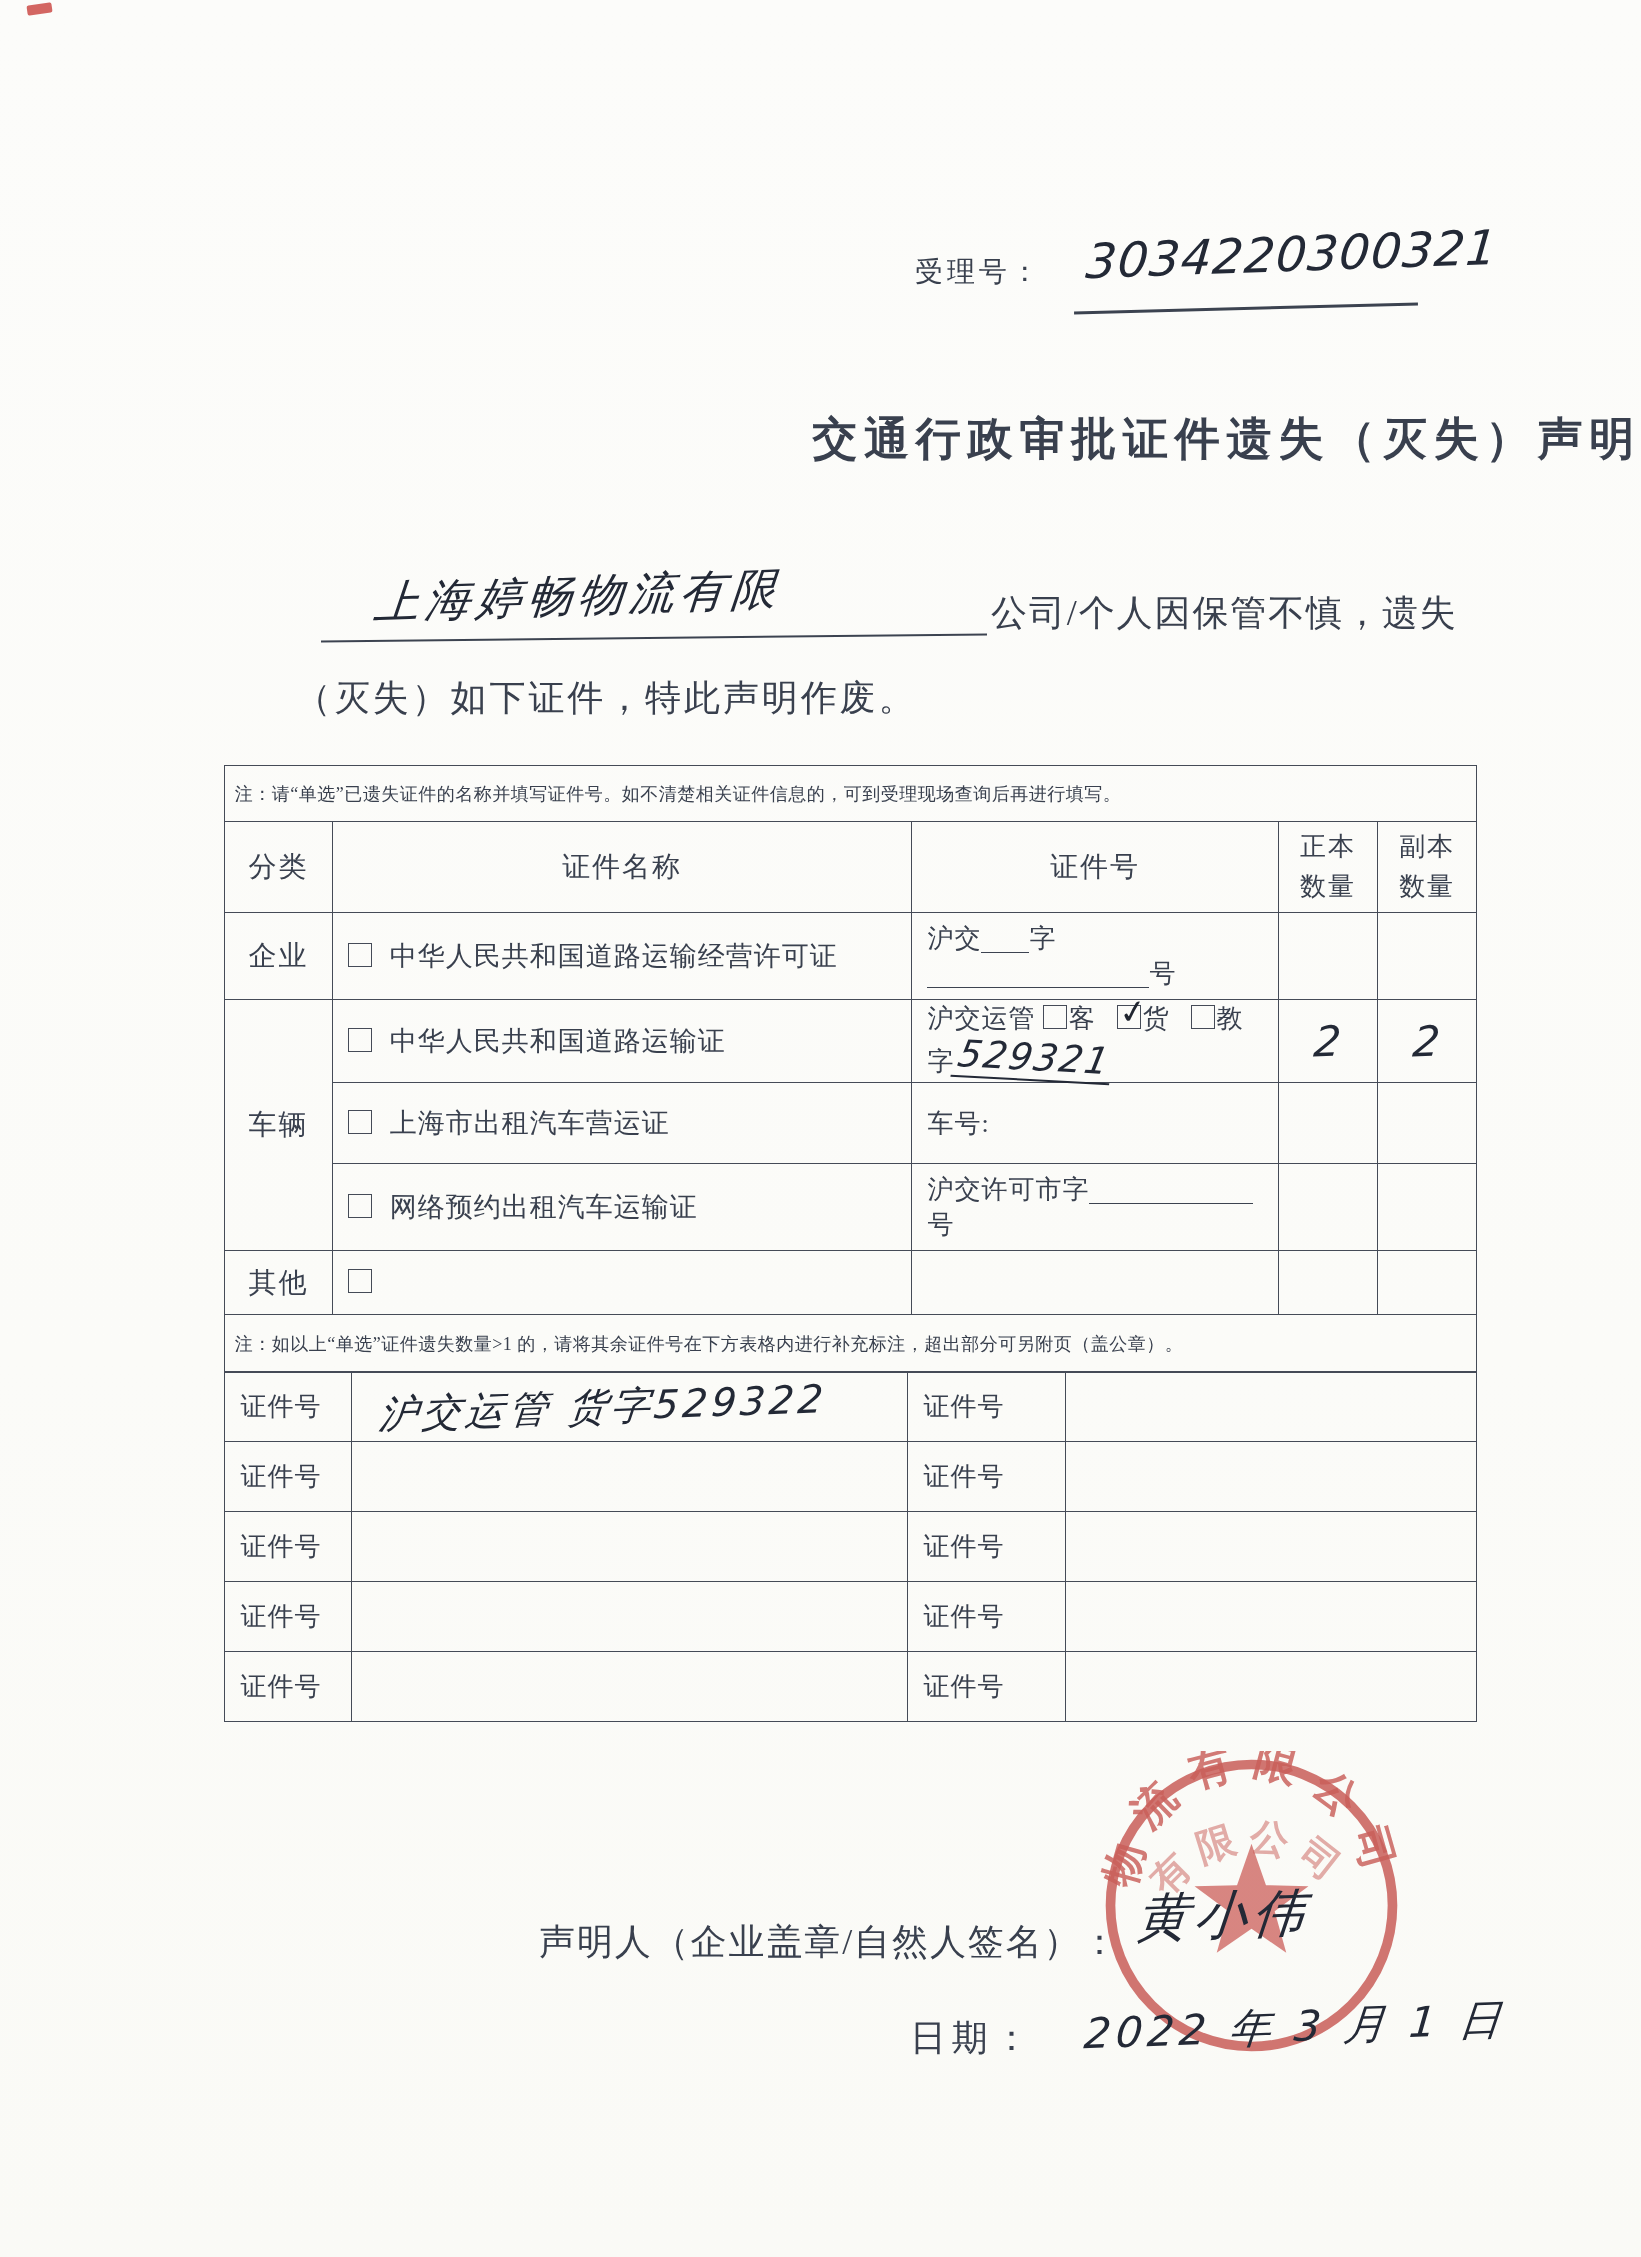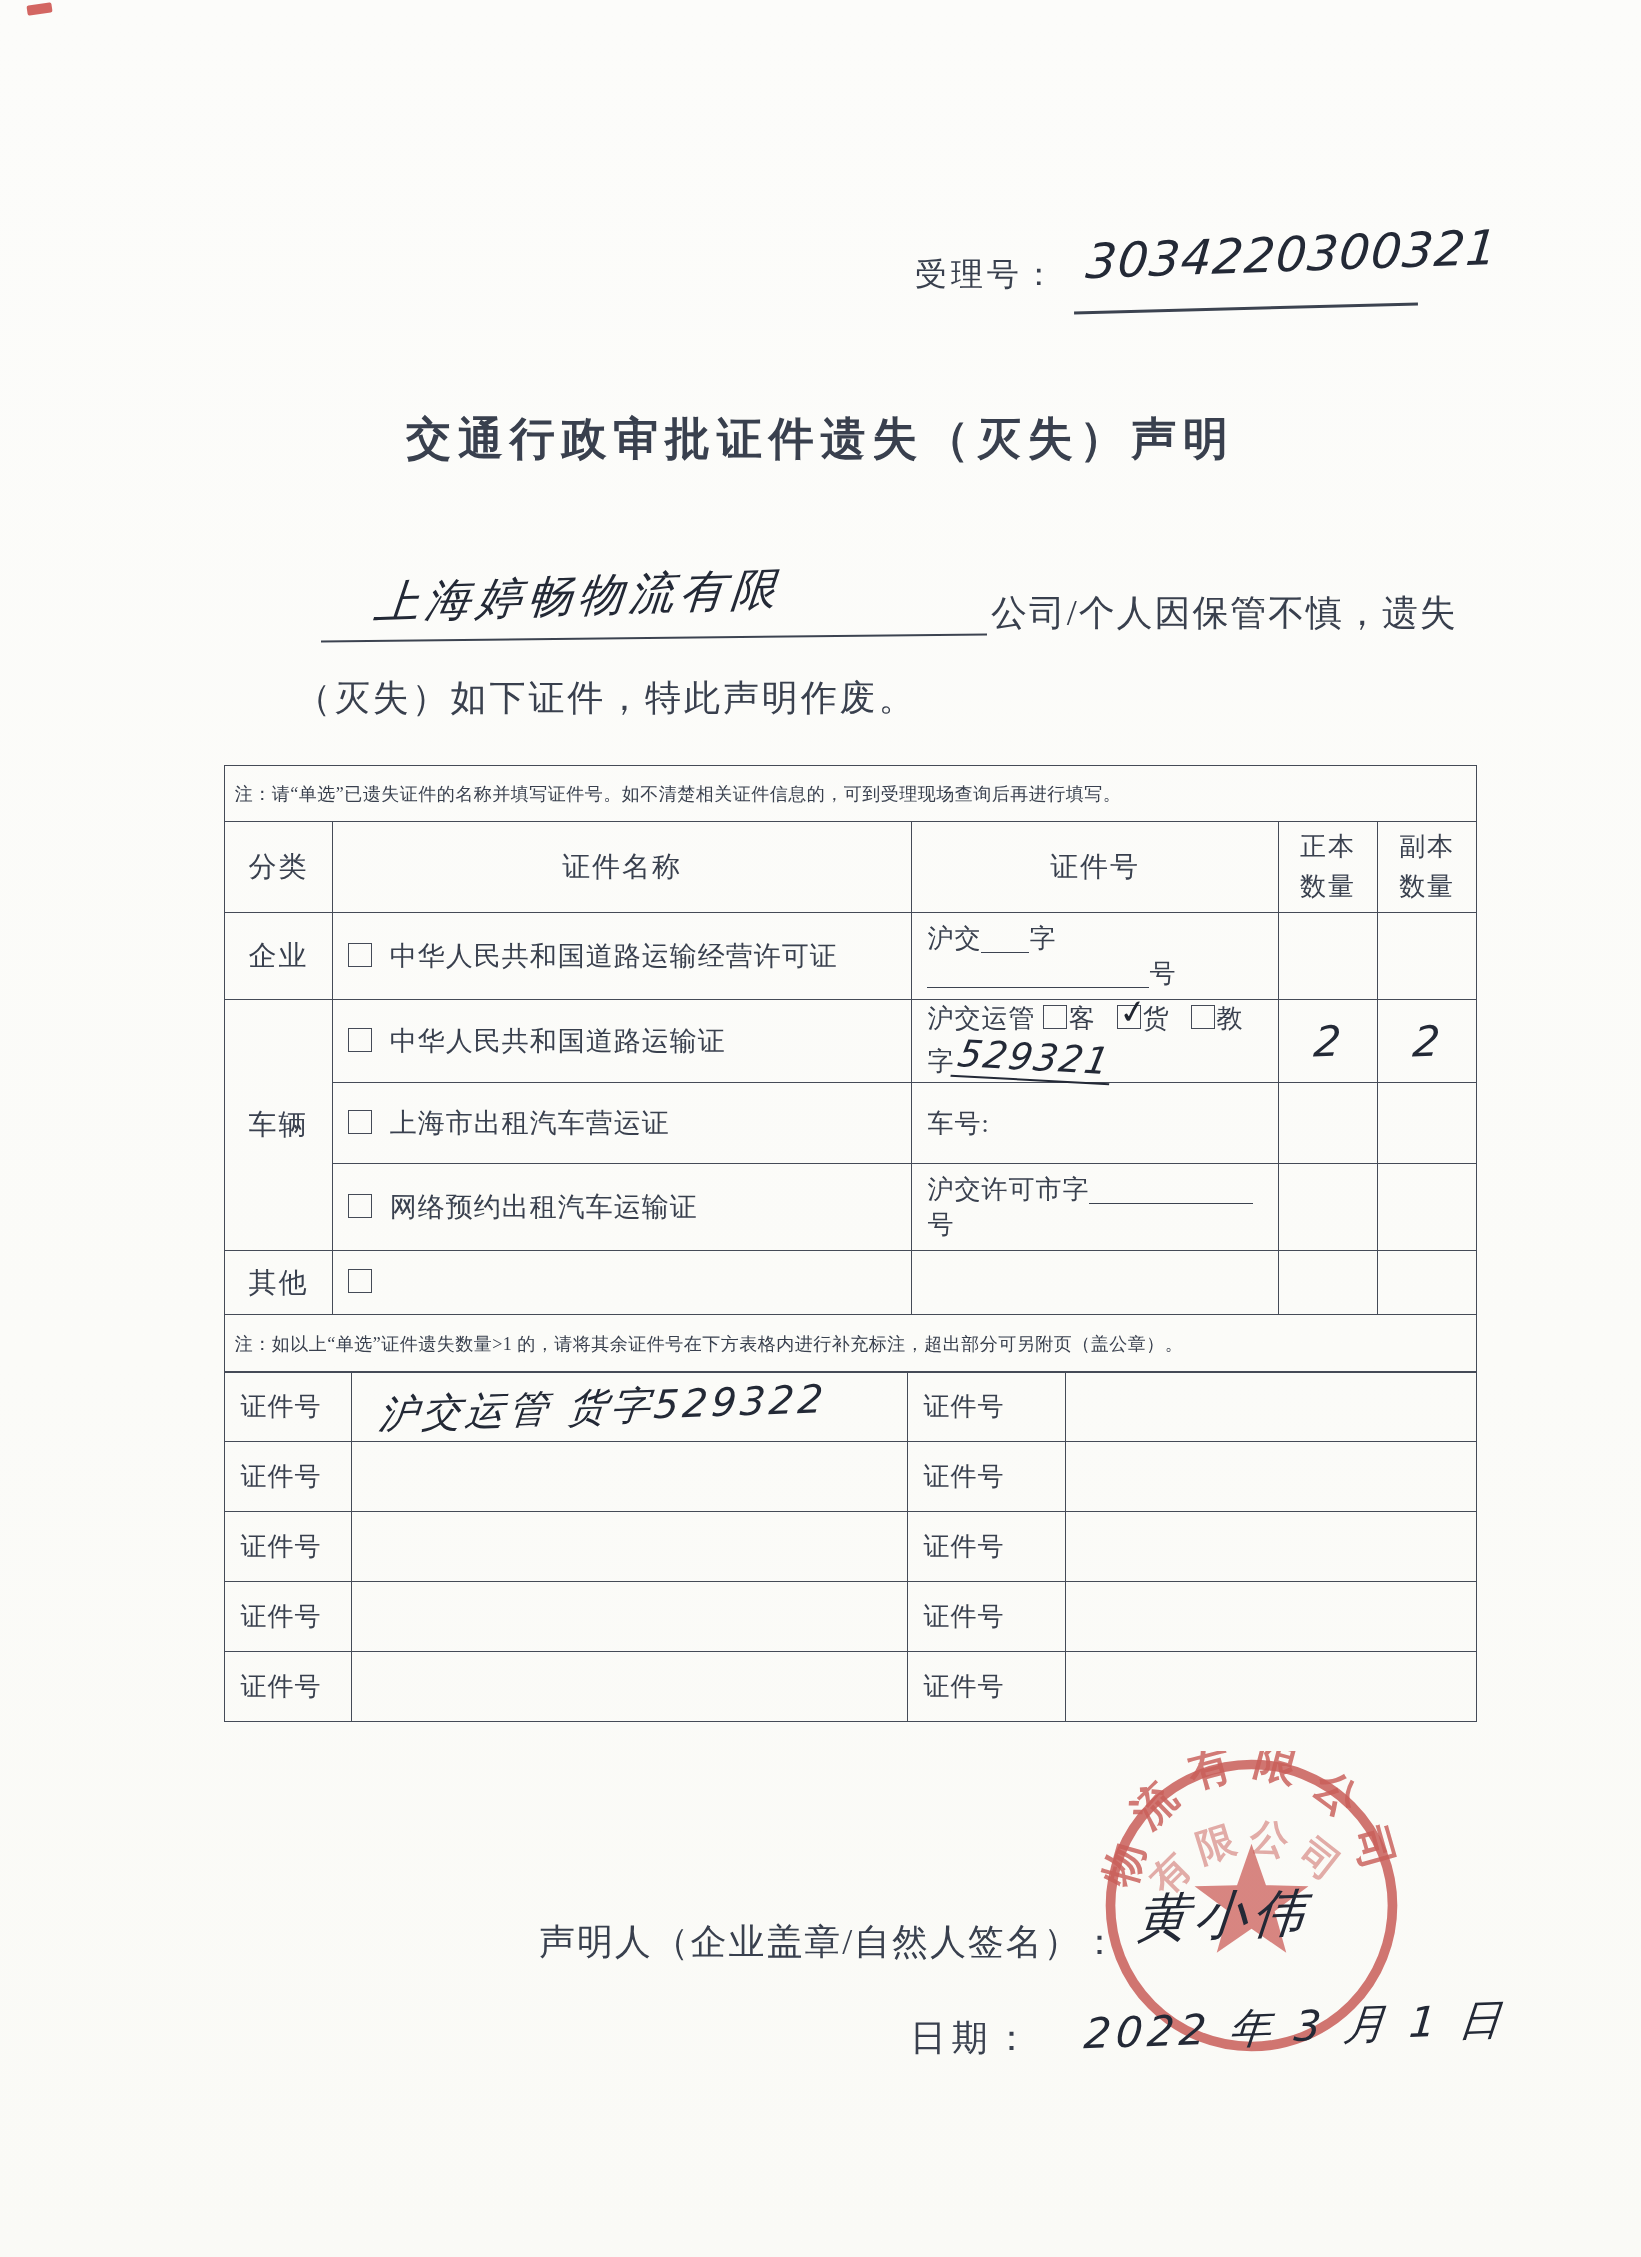--- a/index.html
+++ b/index.html
@@ -17,25 +17,25 @@
   .scan-mark{position:absolute;left:27px;top:3.9px;width:25px;height:9.7px;background:#c8403c;opacity:.8;border-radius:1.9px;transform:rotate(-8deg);}
 
   
   .hw{
     font-family:"DejaVu Sans", sans-serif;
     color:#232936;font-style:italic;font-weight:500;
     transform:skewX(-7deg) rotate(-2deg);display:inline-block;
     letter-spacing:1.9px;
   }
 
-  .accept-label{position:absolute;left:915px;top:253px;font-size:32px;letter-spacing:3.9px;}
+  .accept-label{position:absolute;left:915px;top:253px;font-size:28px;letter-spacing:3.9px;}
   .accept-underline{position:absolute;left:1074px;top:307px;width:344px;height:2.9px;background:#3c4350;transform:rotate(-1.5deg);}
   .accept-number{position:absolute;left:1087px;top:226px;font-size:48px;letter-spacing:1px;}
 
-  .doc-title{position:absolute;left:0;top:409px;width:1641px;text-align:center;font-size:45px;font-weight:600;letter-spacing:6.8px;margin:0;}
+  .doc-title{position:absolute;left:0;top:409px;width:1641px;text-align:right;font-size:45px;font-weight:600;letter-spacing:6.8px;margin:0;}
 
   .intro-underline{position:absolute;left:321px;top:637px;width:666px;height:2.4px;background:#3c4350;transform:rotate(-.6deg);}
   .intro-name{position:absolute;left:375px;top:566px;font-size:45px;letter-spacing:5.8px;}
   .intro-rest{position:absolute;left:991px;top:589px;font-size:36px;letter-spacing:1.9px;}
   .intro-line2{position:absolute;left:295px;top:674px;font-size:36px;letter-spacing:2.9px;}
 
   .tables{position:absolute;left:224px;top:765px;width:1253px;}
   table{border-collapse:collapse;table-layout:fixed;width:1253px;}
   td{border:1.9px solid #454b57;vertical-align:middle;overflow:visible;}
   .note-cell{font-size:18px;padding:5.8px 9.7px;letter-spacing:0.5px;}

